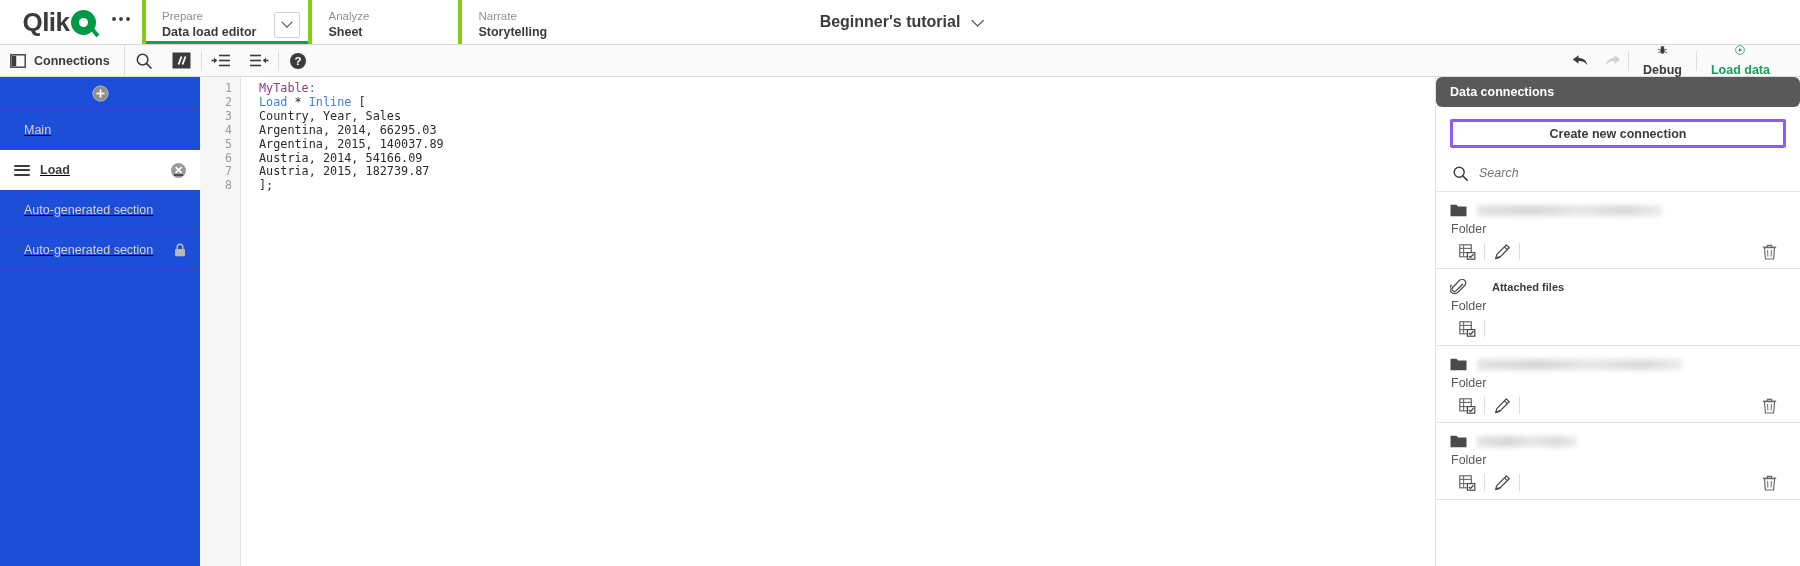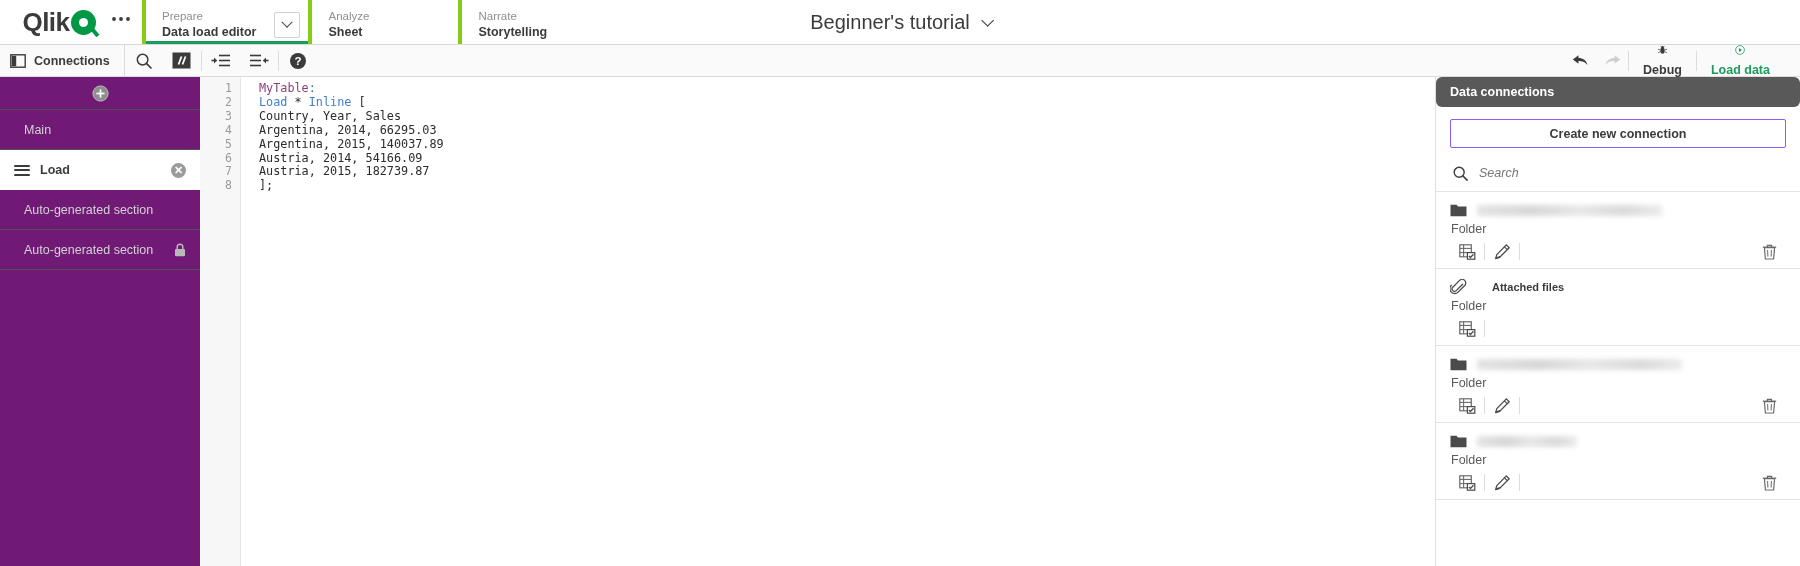--- a/index.html
+++ b/index.html
@@ -60,21 +60,21 @@
     display:flex; align-items:center; justify-content:center; margin-left:18px;
     background:#fff; cursor:pointer;
   }
   .chev { width:8px; height:8px; border-right:1.6px solid #4a4a4a; border-bottom:1.6px solid #4a4a4a;
           transform:rotate(45deg) translate(-2px,-2px); }
   .app-title-wrap {
     position:absolute; left:0; right:0; top:0; height:44px;
     display:flex; align-items:center; justify-content:center; gap:11px;
     pointer-events:none;
   }
-  .app-title { font-size:20px; font-weight:normal; color:#3b3b3b; pointer-events:auto; cursor:pointer;}
+  .app-title { font-size:16px; font-weight:bold; color:#3b3b3b; pointer-events:auto; cursor:pointer;}
   .app-title-chev { width:9px; height:9px; border-right:1.8px solid #3b3b3b; border-bottom:1.8px solid #3b3b3b;
                     transform:rotate(45deg) translateY(-3px); pointer-events:auto; cursor:pointer;}
 
   
   .toolbar {
     position:absolute; left:0; top:45px; width:1800px; height:32px;
     background:#fafafa; border-bottom:1px solid #dcdcdc;
     display:flex; align-items:center;
   }
   .tb-left { display:flex; align-items:center; height:32px; }
@@ -92,21 +92,22 @@
   .tb-action {
     display:flex; align-items:center; gap:8px; padding:0 14px; height:32px; cursor:pointer;flex-direction:column;
   }
   .tb-action-label { font-size:12.5px; font-weight:bold; color:#3b3b3b; }
   .tb-action.loaddata .tb-action-label { color:#1a9d5c; }
   .tb-icon-btn { width:32px; height:32px; display:flex; align-items:center; justify-content:center; cursor:pointer; }
 
   
   .sidebar {
     position:absolute; left:0; top:77px; width:200px; bottom:0;
-    background:#701a75;
+    background:#1d4ed8;
+    text-decoration:underline;
   }
   .sb-add {
     height:33px; display:flex; align-items:center; justify-content:center;
     border-bottom:1px solid #4e4e4e; cursor:pointer;
   }
   .sb-item {
     height:40px; display:flex; align-items:center; padding:0 14px;
     font-size:12.5px; color:#d2d2d2; cursor:pointer; position:relative;
     border-bottom:1px solid #515151;
   }
@@ -153,21 +154,21 @@
     background:#ffffff; border-left:1px solid #e0e0e0;
     display:flex; flex-direction:column;
   }
   .rp-header {
     height:30px; background:#595959; color:#fff;
     display:flex; align-items:center; padding:0 14px;
     font-size:12.5px; font-weight:bold; flex-shrink:0;border-radius:6px;
   }
   .rp-body { padding:12px 14px 0 14px; }
   .create-btn {
-    width:100%; height:29px; border:1px solid #8b5cf6; border-radius:2px;
+    width:100%; height:29px; border:3px solid #8b5cf6; border-radius:2px;
     background:#fff; font-size:12.5px; font-weight:bold; color:#3b3b3b;
     cursor:pointer; font-family:"Liberation Sans", sans-serif;
   }
   .search-row {
     display:flex; align-items:center; gap:10px; height:36px; margin-top:7px;
     padding-left:2px;
   }
   .search-input {
     border:none; outline:none; font-size:12.5px; color:#9a9a9a;
     font-style:italic; background:transparent; width:240px;

